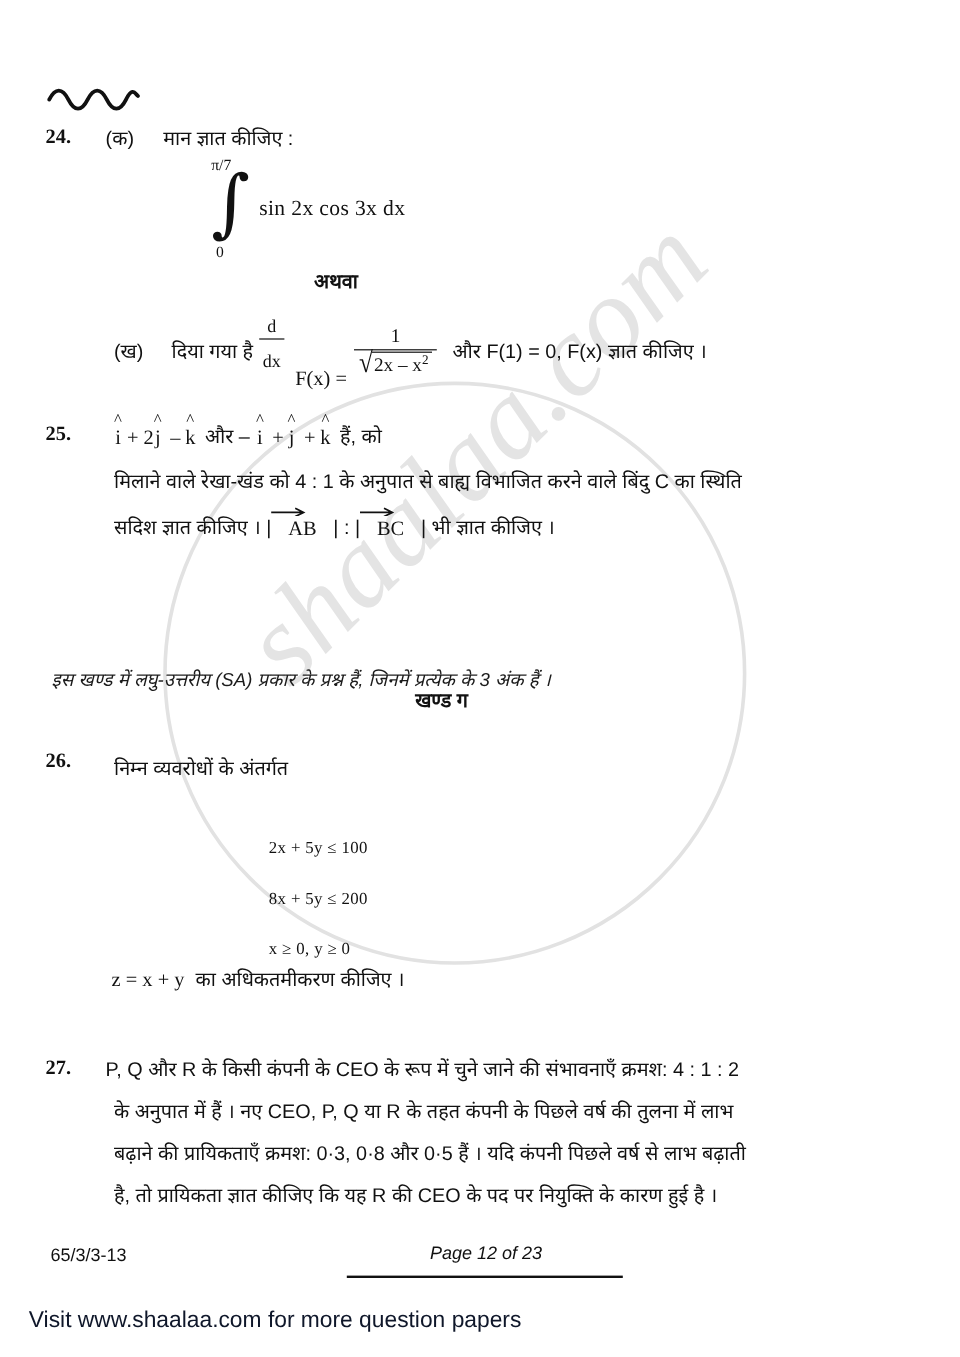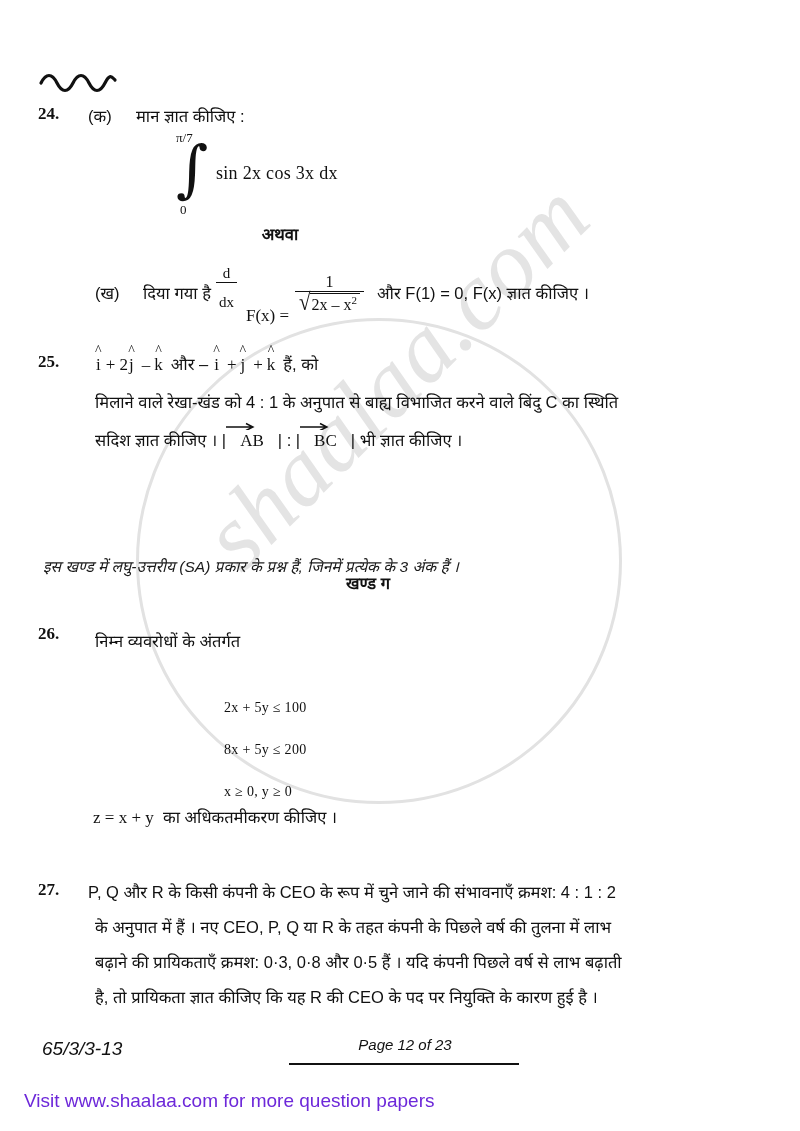--- a/index.html
+++ b/index.html
@@ -263,22 +263,21 @@
     top: -9px;
     height: 8px;
   }
 
   
   .footer-code {
     position: absolute;
     left: 42px;
     top: 1038px;
     font-family: "Liberation Sans", "DejaVu Sans", sans-serif;
-    font-size: 19px;
-    font-style: italic;
+    font-size: 15px;
   }
   .footer-page {
     position: absolute;
     left: 290px;
     top: 1036px;
     width: 230px;
     text-align: center;
     font-family: "Liberation Sans", "DejaVu Sans", sans-serif;
     font-style: italic;
     font-size: 15px;
@@ -290,21 +289,21 @@
     width: 230px;
     height: 2px;
     background: #111;
   }
   .footer-visit {
     position: absolute;
     left: 24px;
     top: 1090px;
     font-family: "Liberation Sans", "DejaVu Sans", sans-serif;
     font-size: 19px;
-    color: #6d28d9;
+    color: #0f172a;
   }
 </style>
 </head>
 <body>
 
 <div class="page">
 
   <div class="watermark">
     <div class="wm-circle"></div>
     <div class="wm-text">shaalaa.com</div>

